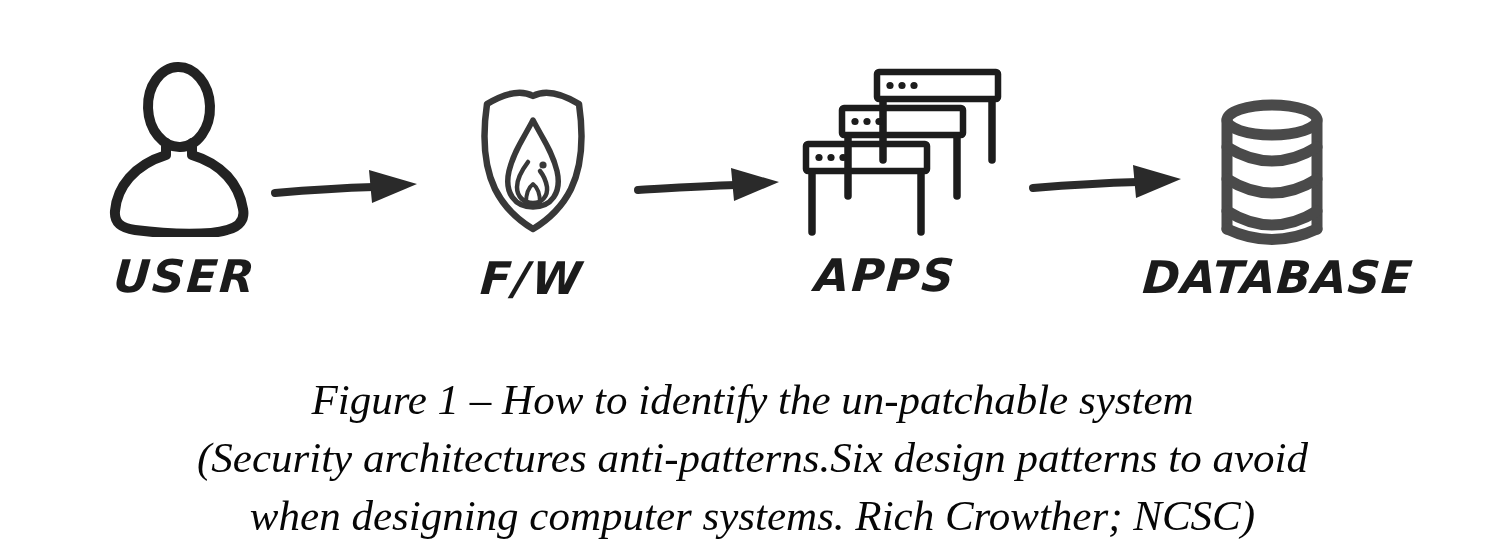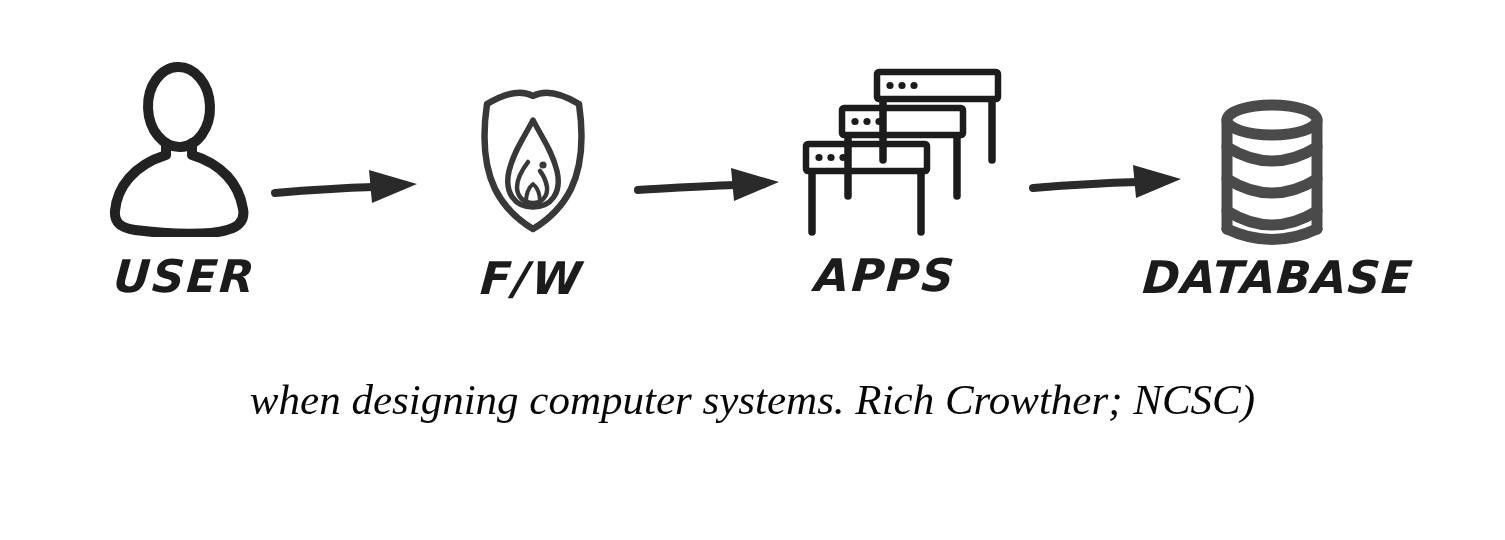--- a/index.html
+++ b/index.html
@@ -114,16 +114,18 @@
       <path d="M11,131 Q56,152 101,131"></path>
     </g>
   </svg>
 
   <div class="node-label" style="left:95px;  top:250px; width:180px;">USER</div>
   <div class="node-label" style="left:443px; top:252px; width:178px;">F/W</div>
   <div class="node-label" style="left:793px; top:249px; width:185px;">APPS</div>
   <div class="node-label" style="left:1137px; top:251px; width:282px; letter-spacing:1px;">DATABASE</div>
 
   <div class="caption">
+    <div>Figure 1 – How to identify the un-patchable system</div>
+    <div>(Security architectures anti-patterns.Six design patterns to avoid</div>
     <div>when designing computer systems. Rich Crowther; NCSC)</div>
   </div>
 
 </div>
 
 </body></html>

